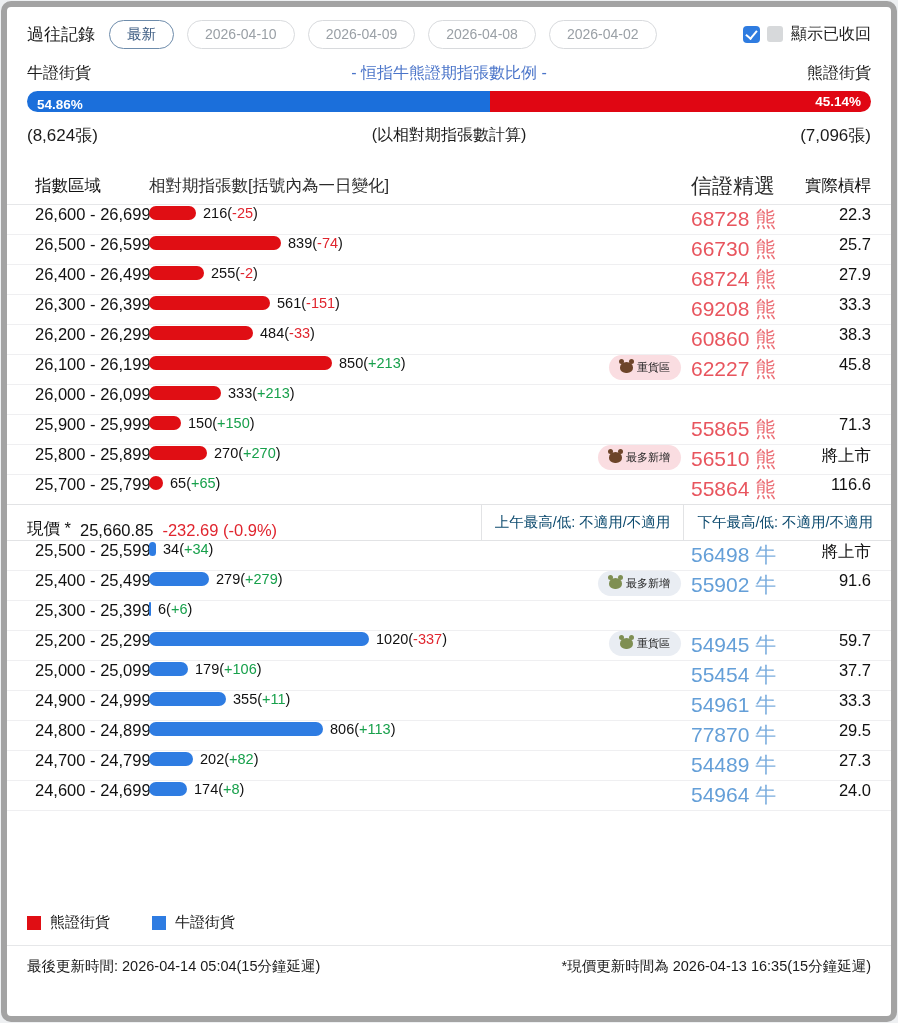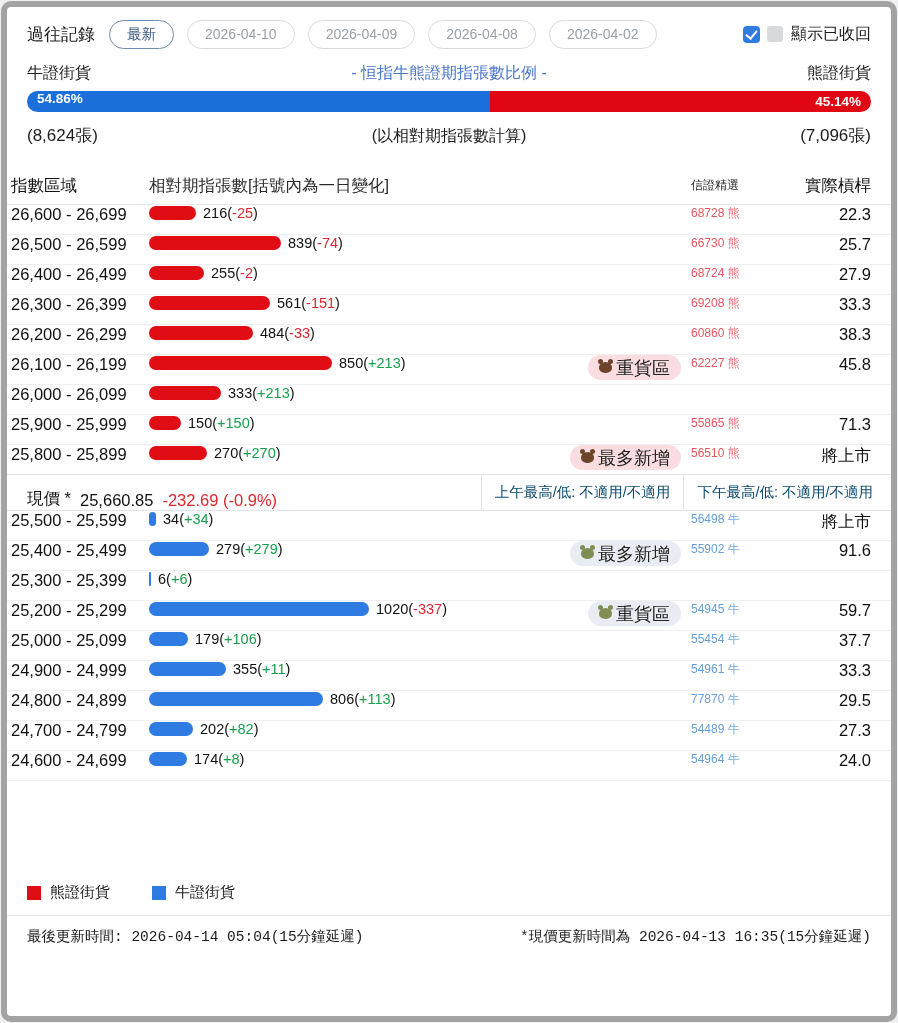--- a/index.html
+++ b/index.html
@@ -17,66 +17,66 @@
   .checkbox::after { content:""; position:absolute; left:5px; top:2px; width:5px; height:9px; border:solid #fff; border-width:0 2px 2px 0; transform:rotate(40deg); }
   .graybox { width:16px; height:16px; border-radius:3px; background:#d7d9db; display:inline-block; margin-left:7px; cursor:pointer; }
   .check-label { font-size:16px; color:#1b1b1b; margin-left:8px; }
 
   
   .ratio-section { padding:14px 20px 0 20px; }
   .ratio-labels { display:flex; align-items:baseline; }
   .ratio-labels .side { font-size:16px; color:#1b1b1b; }
   .ratio-labels .mid { flex:1; text-align:center; font-size:16px; color:#4a74c9; }
   .ratio-bar { margin-top:7px; height:21px; border-radius:11px; overflow:hidden; display:flex; }
-  .ratio-bull { background:#1b6fdb; color:#fff; font-size:13.5px; font-weight:bold; display:flex; align-items:flex-start; padding-left:10px; }
+  .ratio-bull { background:#1b6fdb; color:#fff; font-size:13.5px; font-weight:bold; display:flex; align-items:flex-end; padding-left:10px; }
   .ratio-bear { background:#e00613; color:#fff; font-size:13.5px; font-weight:bold; flex:1; display:flex; align-items:center; justify-content:flex-end; padding-right:10px; }
-  .ratio-totals { display:flex; align-items:flex-end; margin-top:12px; }
+  .ratio-totals { display:flex; align-items:center; margin-top:12px; }
   .ratio-totals .side { font-size:17px; color:#1b1b1b; }
   .ratio-totals .mid { flex:1; text-align:center; font-size:16px; color:#1b1b1b; }
 
   
   .table { margin-top:20px; }
   .thead { display:flex; align-items:center; height:38px; border-bottom:1px solid #e6e7e9; font-size:16.5px; color:#2b2b2b; }
   .row { display:flex; align-items:flex-start; height:30px; border-bottom:1px solid #efeff1; }
-  .cell-range { width:142px; padding-left:4px; font-size:16.5px; color:#111; white-space:nowrap; }
+  .cell-range { width:142px; padding-left:28px; font-size:16.5px; color:#111; white-space:nowrap; }
   .cell-bar { flex:1; min-width:0; display:flex; align-items:center; }
   .bar { height:14px; border-radius:7px; flex:none; }
   .bar.bear { background:#e00e14; }
   .bar.bull { background:#2e7ce2; }
   .bar-value { margin-left:7px; font-size:14.5px; color:#111; white-space:nowrap; }
   .chg.neg { color:#e0252e; }
   .chg.pos { color:#17a04b; }
   .cell-badge { width:128px; display:flex; justify-content:flex-end; }
-  .badge { display:inline-flex; align-items:center; gap:4px; height:25px; padding:0 11px; border-radius:14px; font-size:18px; color:#222; white-space:nowrap; }
+  .badge { display:inline-flex; align-items:center; gap:4px; height:25px; padding:0 11px; border-radius:14px; font-size:11px; color:#222; white-space:nowrap; }
   .badge.bear { background:#fadde1; }
   .badge.bull { background:#e9edf3; }
   .badge-icon { width:13px; height:11px; border-radius:50% 50% 46% 46%; position:relative; display:inline-block; }
   .badge-icon.bear { background:#6d4429; }
   .badge-icon.bull { background:#7f8f53; }
   .badge-icon::before, .badge-icon::after { content:""; position:absolute; top:-3px; width:5px; height:5px; border-radius:50%; background:inherit; }
   .badge-icon::before { left:-1px; } .badge-icon::after { right:-1px; }
-  .cell-code { width:104px; padding-left:10px; font-size:12px; white-space:nowrap; cursor:pointer; }
+  .cell-code { width:104px; padding-left:10px; font-size:21px; white-space:nowrap; cursor:pointer; }
   .cell-code.bear { color:#e8555e; }
   .cell-code.bull { color:#649fd8; }
   .code-suffix { opacity:.85; }
   .cell-lev { width:106px; text-align:right; padding-right:20px; font-size:16.5px; color:#111; white-space:nowrap; }
 
   
   .price-row { display:flex; align-items:stretch; height:37px; border-top:1px solid #e2e3e5; border-bottom:1px solid #e2e3e5; margin-top:-1px; }
   .price-left { flex:1; display:flex; align-items:flex-end; padding-left:20px; font-size:16.5px; color:#111; gap:9px; white-space:nowrap; }
   .price-change { color:#e0252e; }
   .price-cell { display:flex; align-items:center; font-size:14.5px; color:#0c4a6e; padding:0 13px; border-left:1px solid #e2e3e5; white-space:nowrap; }
   .price-cell:last-child { padding-right:18px; }
 
   
   .legend { display:flex; align-items:center; padding:0 20px; margin-top:102px; gap:42px; }
   .legend-item { display:flex; align-items:center; gap:9px; }
   .legend-swatch { width:14px; height:14px; display:inline-block; }
   .legend-label { font-size:15px; color:#1b1b1b; }
-  .footer { display:flex; justify-content:space-between; align-items:center; border-top:1px solid #e6e7e9; margin-top:13px; padding:11px 20px 12px 20px; font-size:14.5px; color:#1b1b1b;font-family:Liberation Mono, monospace; }
+  .footer { display:flex; justify-content:space-between; align-items:center; border-top:1px solid #e6e7e9; margin-top:13px; padding:11px 20px 12px 20px; font-size:14.5px; color:#1b1b1b; }
 </style>
 </head>
 <body>
 
 <div class="page">
 
   <div class="toolbar">
     <span class="toolbar-label">過往記錄</span>
     <button class="pill latest">最新</button>
     <button class="pill datebtn">2026-04-10</button>
@@ -236,20 +236,32 @@
     <div class="cell-badge">
       <span class="badge bear">
         <span class="badge-icon bear"></span>
         <span class="badge-text">最多新增</span>
       </span>
     </div>
     <div class="cell-code bear"><span class="code-num">56510</span> <span class="code-suffix">熊</span></div>
     <div class="cell-lev">將上市</div>
   </div>
 
+  <div class="row">
+    <div class="cell-range">25,700 - 25,799</div>
+    <div class="cell-bar">
+      <div class="bar bear" style="width: 14px;"></div>
+      <div class="bar-value"><span class="v">65</span><span class="paren">(</span><span class="chg pos">+65</span><span class="paren">)</span></div>
+    </div>
+    <div class="cell-badge">
+      
+    </div>
+    <div class="cell-code bear"><span class="code-num">55864</span> <span class="code-suffix">熊</span></div>
+    <div class="cell-lev">116.6</div>
+  </div>
 </div>
 
     <div class="price-row">
       <div class="price-left">
         <span>現價 *</span>
         <span>25,660.85</span>
         <span class="price-change">-232.69 (-0.9%)</span>
       </div>
       <div class="price-cell">上午最高/低: 不適用/不適用</div>
       <div class="price-cell">下午最高/低: 不適用/不適用</div>

